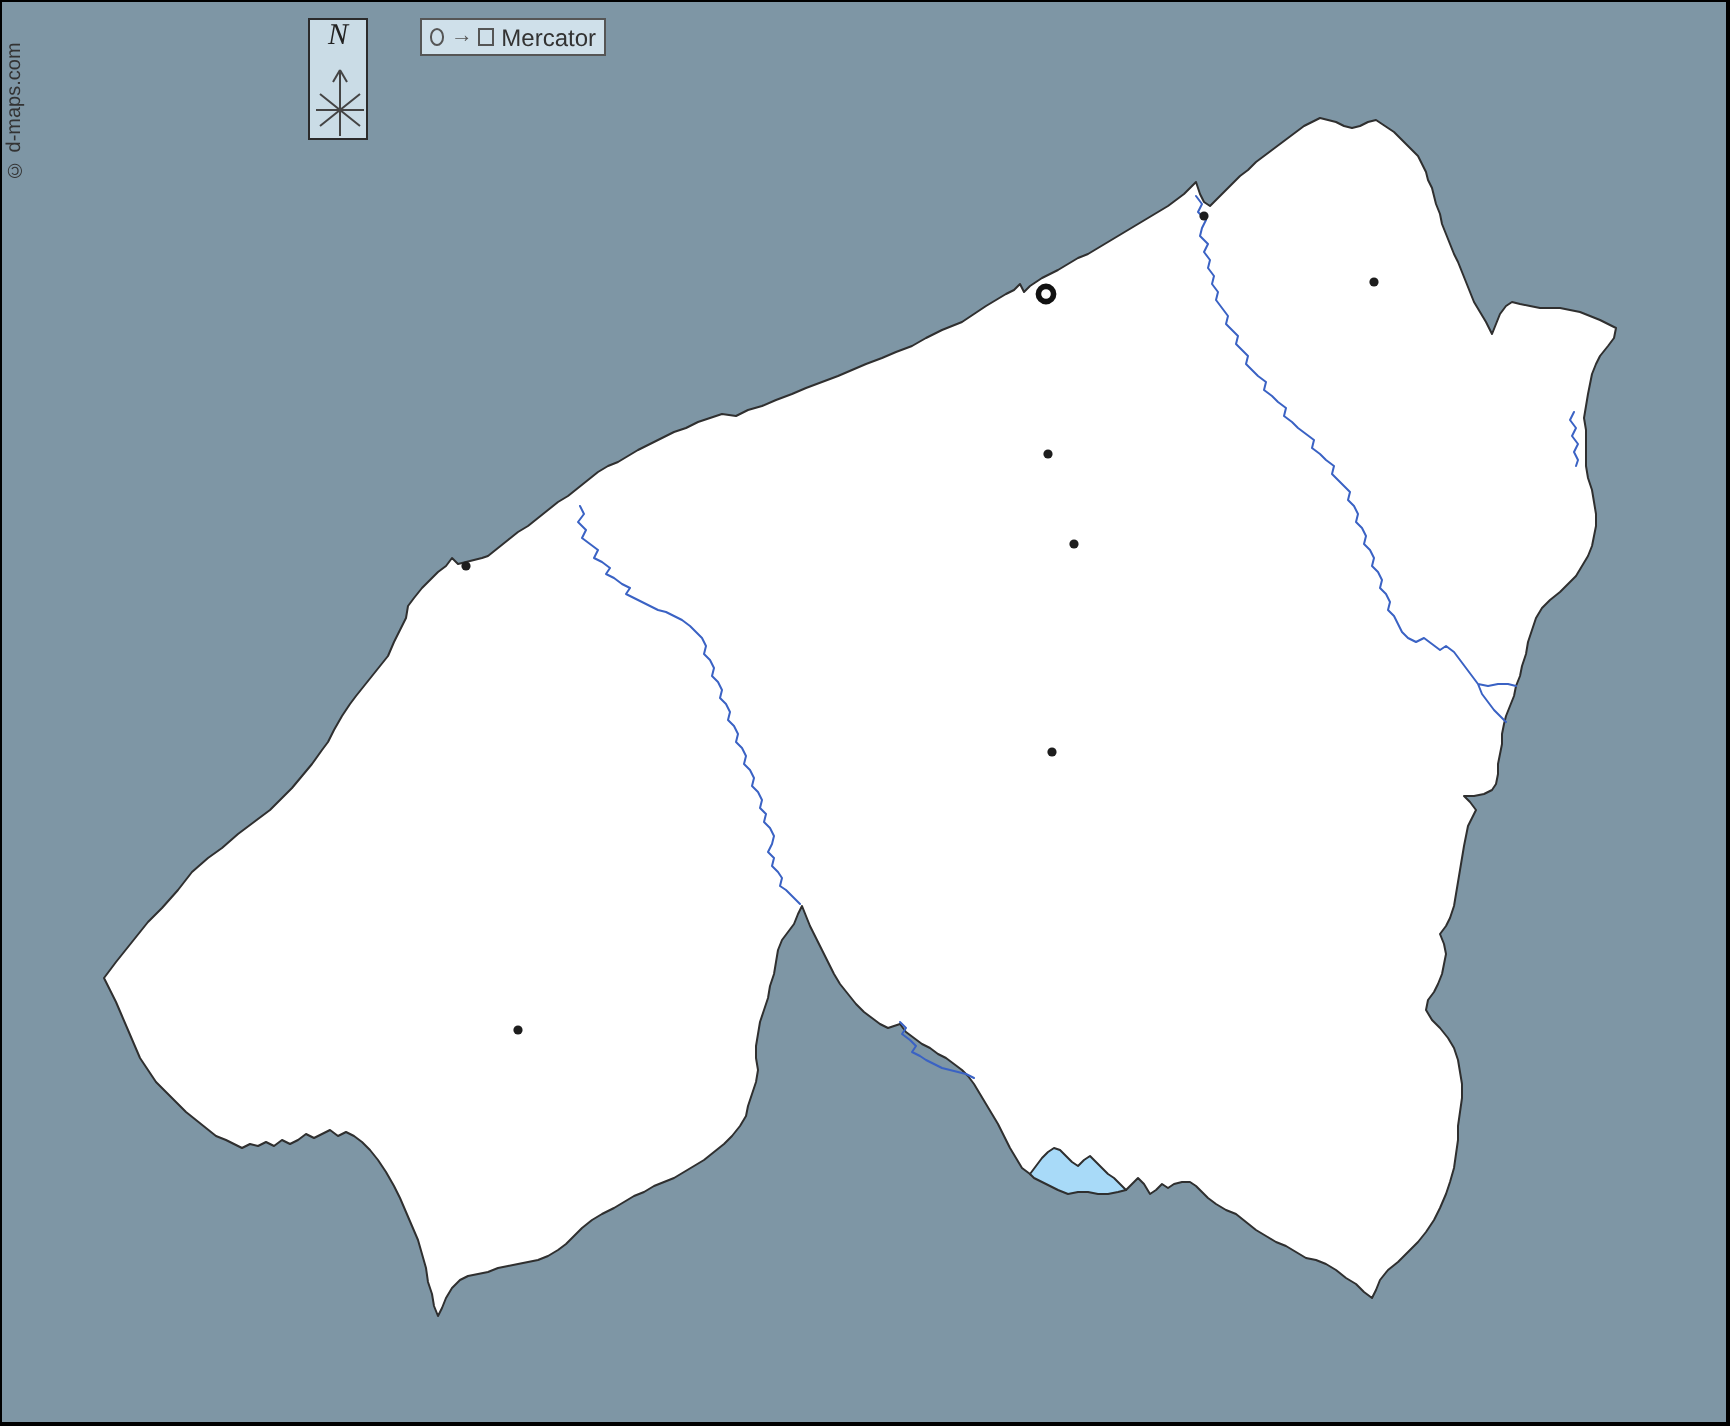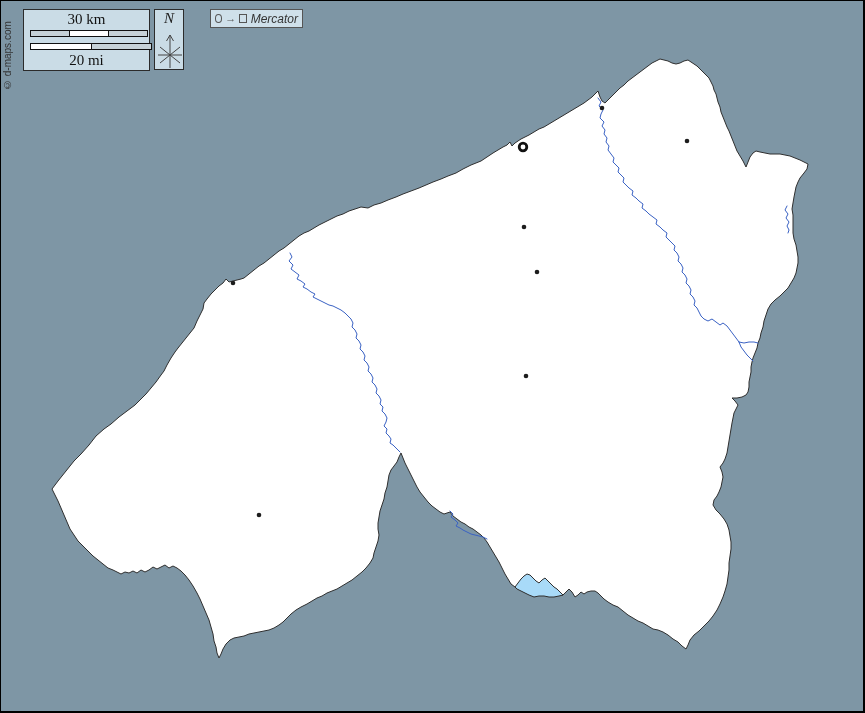--- a/index.html
+++ b/index.html
@@ -55,21 +55,21 @@
   
   .merc-panel{
     position:absolute;left:209px;top:8px;width:93px;height:19px;
     background:#cfe0ea;border:1px solid #555;box-sizing:border-box;
     display:flex;align-items:center;gap:3px;padding:0 4px;
     font-size:12px;color:#333;
   }
   .sym-circle{width:9px;height:9px;border:1px solid #555;border-radius:50%;box-sizing:border-box;background:transparent;}
   .sym-arrow{color:#555;font-size:11px;line-height:1;}
   .sym-square{width:9px;height:9px;border:1px solid #555;box-sizing:border-box;background:transparent;}
-  .merc-label{margin-left:1px;font-style:italic;}
+  .merc-label{margin-left:1px;}
 </style>
 </head>
 <body>
 
 <div class="stage">
 
   <svg class="map-svg" width="865" height="713" viewBox="0 0 865 713">
     <rect x="0" y="0" width="865" height="713" fill="#7e96a5"></rect>
 
     <path stroke-width="1" stroke-linejoin="round" d="M51,488 L57,480 65,470 73,460 80,453 88,444 95,435 103,428 110,423 118,416 126,410 134,404 140,398 145,393 150,387 155,381 160,374 163,370 166,364 170,357 174,351 177,347 181,342 185,337 189,332 193,327 196,320 199,314 202,308 203,302 206,298 210,293 214,289 218,285 222,282 225,278 228,281 232,280 236,279 240,278 243,277 248,273 253,269 258,265 263,262 268,258 273,254 278,250 283,247 288,243 293,239 298,235 303,232 308,230 313,227 318,224 324,221 330,218 336,215 342,213 348,210 354,208 360,206 367,207 373,204 380,202 387,199 395,196 402,193 410,190 418,187 425,184 432,181 440,178 447,175 455,172 462,168 470,164 475,162 480,160 486,156 492,152 497,149 502,146 506,144 509,141 511,145 514,142 517,140 520,138 524,136 528,134 533,131 538,128 543,126 548,123 553,120 558,117 563,114 568,111 573,108 578,105 583,102 587,99 591,96 594,93 597,90 599,96 601,100 604,102 607,99 611,95 615,91 619,87 623,84 627,80 631,77 635,74 639,71 643,68 647,65 651,62 655,60 659,58 663,59 667,60 671,62 675,63 679,62 683,60 687,59 690,61 693,63 696,65 699,68 702,71 705,74 708,77 710,81 712,85 713,89 715,93 716,97 717,101 719,106 720,111 722,116 724,121 726,126 728,130 730,135 732,140 734,145 736,150 739,155 742,160 745,166 747,161 749,156 752,152 755,150 759,151 764,152 769,153 774,153 779,153 784,154 789,155 794,157 799,159 803,161 807,163 806,168 803,172 799,177 797,181 795,186 794,191 793,196 792,202 791,208 792,214 792,220 792,226 792,232 793,238 795,244 796,250 797,256 797,262 796,267 795,272 793,277 790,282 787,287 783,291 779,295 774,299 770,303 767,308 765,314 763,320 762,326 760,332 759,337 757,342 756,347 754,352 752,357 751,361 750,366 750,371 749,376 748,381 748,386 747,391 745,394 741,396 736,397 731,397 734,400 737,404 735,408 733,412 732,417 731,422 730,428 729,434 728,440 727,446 726,452 724,458 722,462 719,466 721,471 722,476 721,481 720,486 718,491 716,495 713,499 712,504 715,509 719,513 723,518 726,523 728,529 729,535 730,541 730,548 729,555 728,562 728,569 727,576 726,583 724,590 722,596 719,603 716,609 712,615 708,620 703,625 698,630 693,634 689,639 687,644 685,648 681,645 677,641 672,638 667,634 662,631 657,629 652,628 647,625 642,622 637,620 632,617 627,614 622,610 617,606 612,604 607,601 603,598 600,595 597,592 594,590 590,590 586,591 583,593 580,591 577,594 574,596 571,591 568,588 565,591 562,594 558,594 553,595 548,595 543,594 538,594 533,595 528,593 524,591 520,589 516,587 514,586 510,583 507,578 504,573 501,567 498,561 495,556 492,551 489,546 486,541 483,537 480,534 476,531 472,528 468,526 464,523 460,521 456,518 452,515 449,511 446,512 443,513 439,511 435,508 431,505 427,501 423,496 419,491 416,486 413,480 410,474 407,468 404,462 402,457 400,452 398,456 396,461 393,465 390,469 388,474 387,480 386,486 384,492 383,498 381,504 379,510 378,516 377,522 377,528 378,534 377,540 375,546 373,552 372,557 369,562 365,567 361,571 356,575 351,579 346,582 341,585 336,588 331,590 326,592 321,595 316,597 311,600 306,603 300,606 295,609 290,613 286,617 282,621 278,624 273,627 268,629 263,630 258,631 253,632 248,633 243,635 238,636 233,637 229,639 225,643 222,648 220,653 218,657 216,652 215,646 213,640 212,633 210,626 208,619 205,612 202,605 199,598 196,592 192,585 188,579 184,574 180,570 176,567 172,565 168,567 164,564 160,566 156,568 152,566 148,569 144,571 140,569 136,572 132,570 128,572 124,571 120,573 116,571 112,569 107,567 102,563 97,559 92,555 87,550 82,545 77,540 73,534 69,528 66,521 63,514 60,507 57,500 54,494 Z" fill="#ffffff" stroke="#2f2f2f"></path>
@@ -90,33 +90,20 @@
         <circle cx="232" cy="282" r="2.3" fill="#1d1d1d"></circle>
         <circle cx="258" cy="514" r="2.3" fill="#1d1d1d"></circle>
       </g>
     <g>
         <circle cx="522" cy="146" r="3.8" fill="#ffffff" stroke="#111111" stroke-width="2.8"></circle>
       </g>
   </svg>
 
   <div class="credit">© d-maps.com</div>
 
-  <div class="scale-panel">
-    <div class="scale-km-label">30 km</div>
-    <div class="bar bar-km">
-      <div class="seg seg-gray"></div>
-      <div class="seg seg-white seg-mid"></div>
-      <div class="seg seg-gray"></div>
-    </div>
-    <div class="bar bar-mi">
-      <div class="seg seg-white"></div>
-      <div class="seg seg-gray seg-div"></div>
-    </div>
-    <div class="scale-mi-label">20 mi</div>
-  </div>
 
   <div class="compass-panel">
     <div class="compass-n">N</div>
     <svg class="compass-rose" width="30" height="42" viewBox="0 0 30 42">
       <g stroke="#444" stroke-width="1" fill="none">
         <line x1="3" y1="27" x2="27" y2="27"></line>
         <line x1="5" y1="35" x2="25" y2="19"></line>
         <line x1="5" y1="19" x2="25" y2="35"></line>
         <line x1="15" y1="40" x2="15" y2="7"></line>
         <line x1="15" y1="7" x2="11.5" y2="13"></line>

